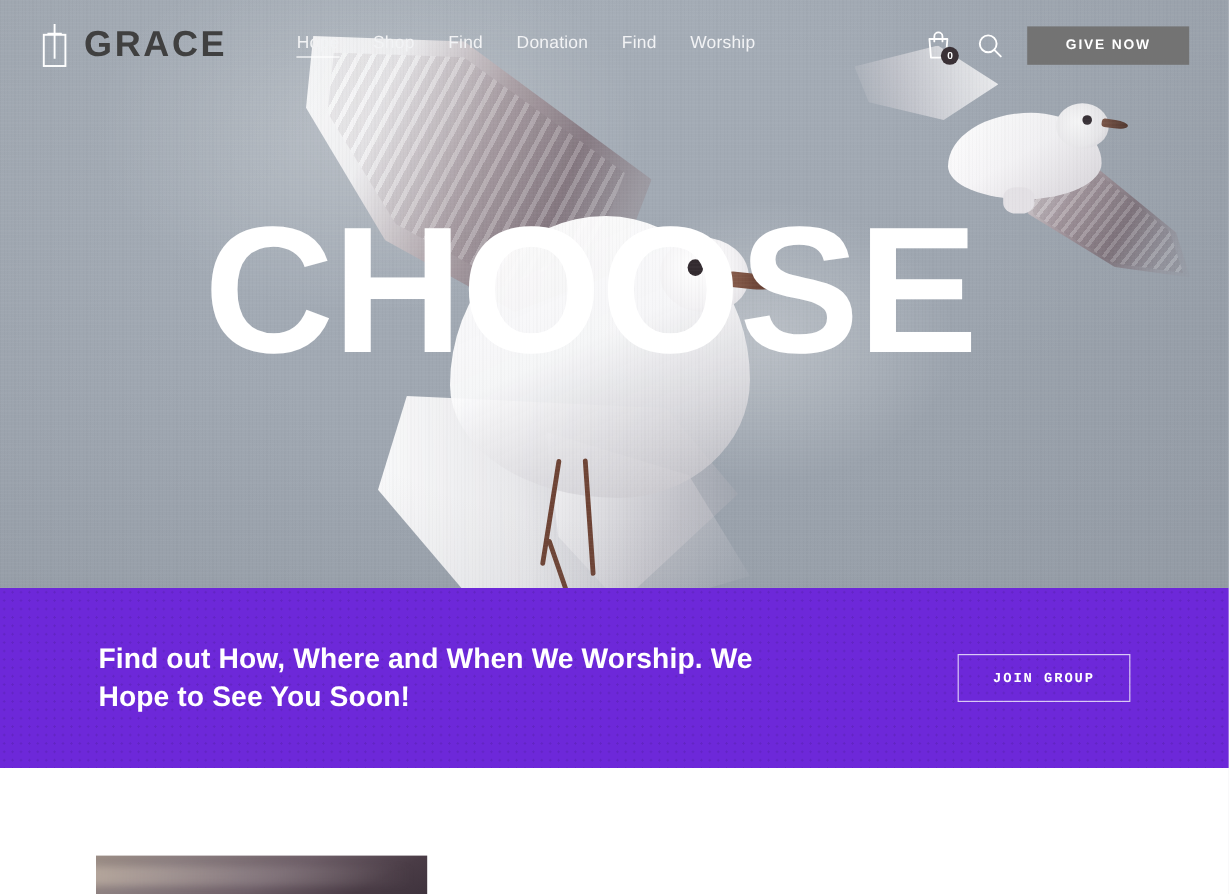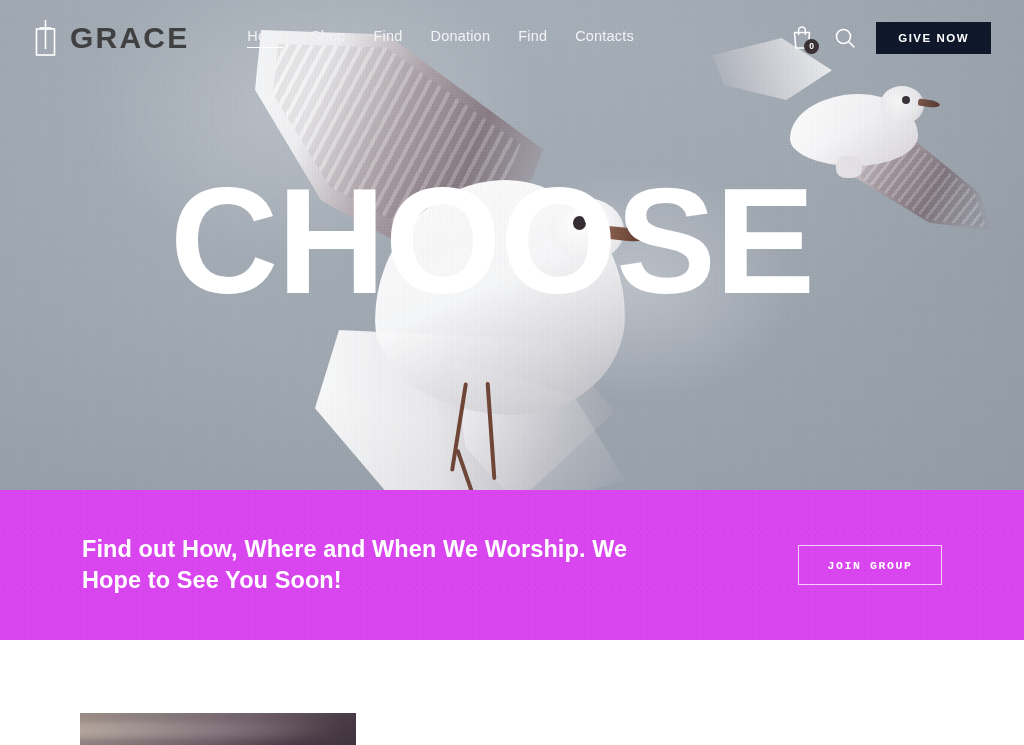--- a/index.html
+++ b/index.html
@@ -152,43 +152,43 @@
   }
   .header-right { margin-left:auto; display:flex; align-items:center; gap:19px; }
   .cart-wrap { position:relative; width:24px; height:28px; cursor:pointer; }
   .cart-badge {
     position:absolute; right:-5px; bottom:-2px; width:15px; height:15px; border-radius:50%;
     background:#3a3136; color:#fff; font-size:8.5px; font-weight:700;
     display:flex; align-items:center; justify-content:center; line-height:1;
   }
   .search-btn { width:24px; height:24px; cursor:pointer; display:flex; align-items:center; justify-content:center; }
   .give-btn {
-    background:#0f172a; color:#ffffff; border:none;
+    background:#737373; color:#ffffff; border:none;
     font-family:"Liberation Sans", sans-serif;
     font-size:11.5px; font-weight:700; letter-spacing:1.5px;
-    padding:0 22px; height:32px; cursor:pointer; white-space:nowrap;
+    padding:0 32px; height:32px; cursor:pointer; white-space:nowrap;
   }
 
   
   .hero-text { position:absolute; left:0; top:0; width:1024px; height:378px; z-index:10;
                pointer-events:none; }
   .hero-title {
     position:absolute; left:170px; top:166px;
     color:#ffffff; font-size:150px; font-weight:700; letter-spacing:-1px;
     line-height:1; white-space:nowrap;
   }
   .hero-sub {
     position:absolute; left:168px; top:316px;
     color:#eef0f2; font-size:27px; font-weight:400; letter-spacing:.2px;
   }
 
   
   .cta-band {
     position:relative; width:1024px; height:150px;
-    background:#d946ef;
+    background:#6d28d9;
     display:flex; align-items:center; padding:0 82px;
   }
   .cta-band::before {
     content:""; position:absolute; inset:0;
     background-image:radial-gradient(rgba(0,0,0,.10) 0.8px, transparent 0.9px);
     background-size:7px 7px; pointer-events:none;
   }
   .cta-text {
     position:relative; color:#ffffff; font-size:23.5px; font-weight:700;
     line-height:1.32; max-width:560px; letter-spacing:.1px;
@@ -263,21 +263,21 @@
       </span>
       <span class="brand-name">GRACE</span>
     </a>
 
     <nav class="main-nav">
       <a class="nav-link active">Hope</a>
       <a class="nav-link">Shop</a>
       <a class="nav-link">Find</a>
       <a class="nav-link">Donation</a>
       <a class="nav-link">Find</a>
-      <a class="nav-link">Contacts</a>
+      <a class="nav-link">Worship</a>
     </nav>
 
     <div class="header-right">
 
       <div class="cart-wrap">
         <svg width="24" height="26" viewBox="0 0 24 26" fill="none">
           <path d="M4.5 8.5h15l-1.3 15.5H5.8L4.5 8.5z" stroke="#ffffff" stroke-width="1.5" stroke-linejoin="round"></path>
           <path d="M8.6 10.5V6.4a3.4 3.4 0 016.8 0v4.1" stroke="#ffffff" stroke-width="1.5" stroke-linecap="round"></path>
         </svg>
         <span class="cart-badge">0</span>

